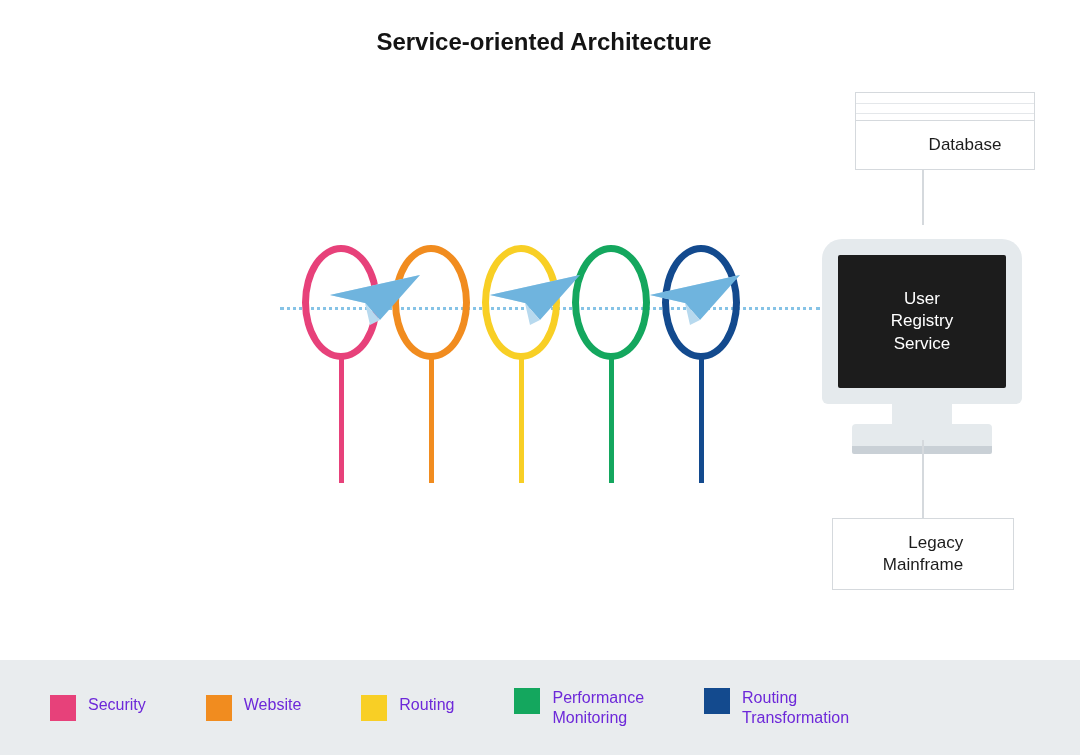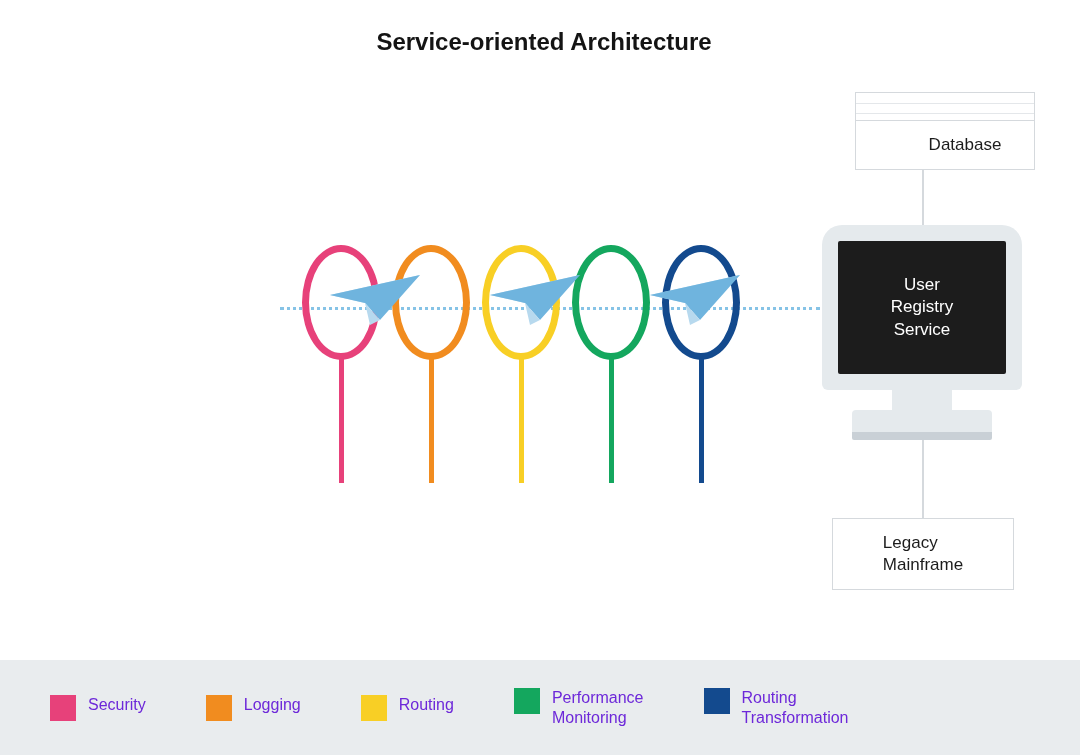--- a/index.html
+++ b/index.html
@@ -142,21 +142,21 @@
   .conn-line {
     position: absolute;
     width: 2px;
     background: #d5d9dd;
   }
 
   .legacy-box {
     position: absolute;
     border: 1px solid #d5d9dd;
     background: #ffffff;
-    text-align: left;
+    text-align: right;
     display: flex;
     align-items: center;
     justify-content: center;
     font-size: 17px;
     line-height: 1.3;
     color: #1c1c1c;
     white-space: pre-line;
   }
 
   
@@ -241,21 +241,21 @@
     </svg>
   </div>
 
   <div class="db-lines" style="left:855px; top:32px; width:180px; height:28px;"></div>
   <div class="db-box" style="left:855px; top:60px; width:180px; height:50px;padding-left:40px;">
     <span>Database</span>
   </div>
 
   <div class="conn-line" style="left:922px; top:110px; height:55px;"></div>
 
-  <div class="monitor" style="left:822px; top:165px;">
+  <div class="monitor" style="left:822px; top:179px;">
     <div class="monitor-screen">
       <div class="monitor-inner">User
 Registry
 Service</div>
     </div>
     <div class="monitor-neck"></div>
     <div class="monitor-base"></div>
     <div class="monitor-foot"></div>
   </div>
 
@@ -268,21 +268,21 @@
 
 </div>
 
 <div class="legend">
   <div class="legend-item">
     <div class="swatch" style="background:#e7417a;"></div>
     <span>Security</span>
   </div>
   <div class="legend-item">
     <div class="swatch" style="background:#f18c1f;"></div>
-    <span>Logging</span>
+    <span>Website</span>
   </div>
   <div class="legend-item">
     <div class="swatch" style="background:#f8cf25;"></div>
     <span>Routing</span>
   </div>
   <div class="legend-item">
     <div class="swatch" style="background:#14a75e;"></div>
     <span>Performance
 Monitoring</span>
   </div>

